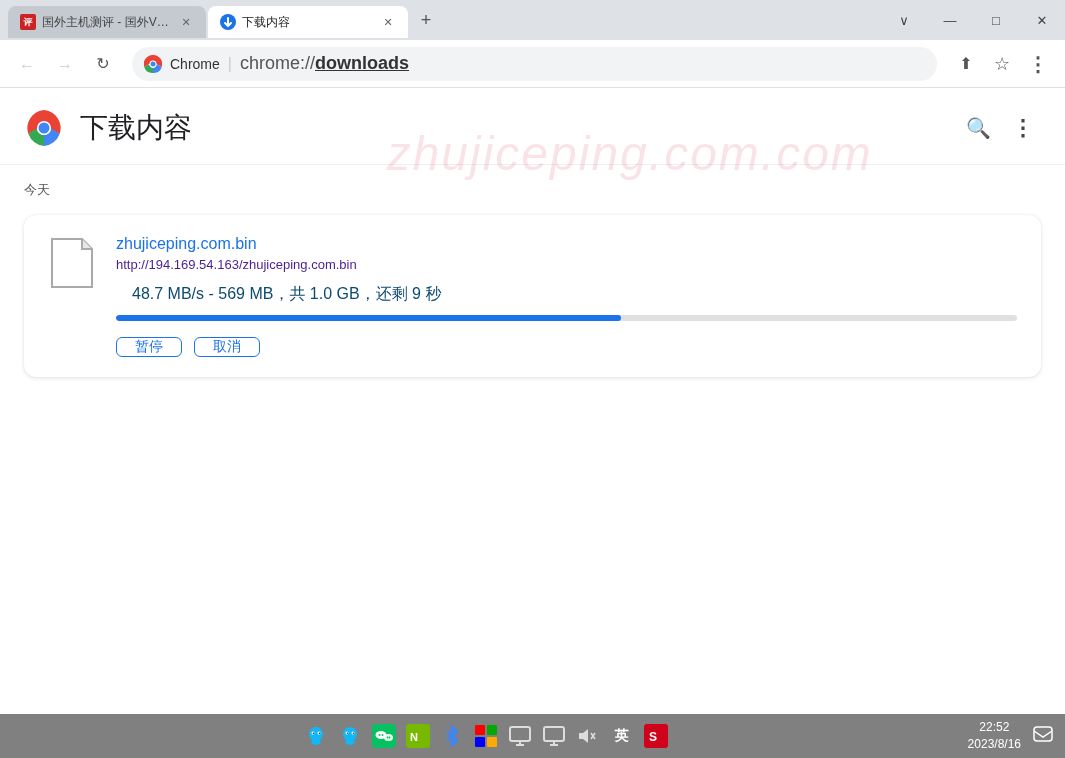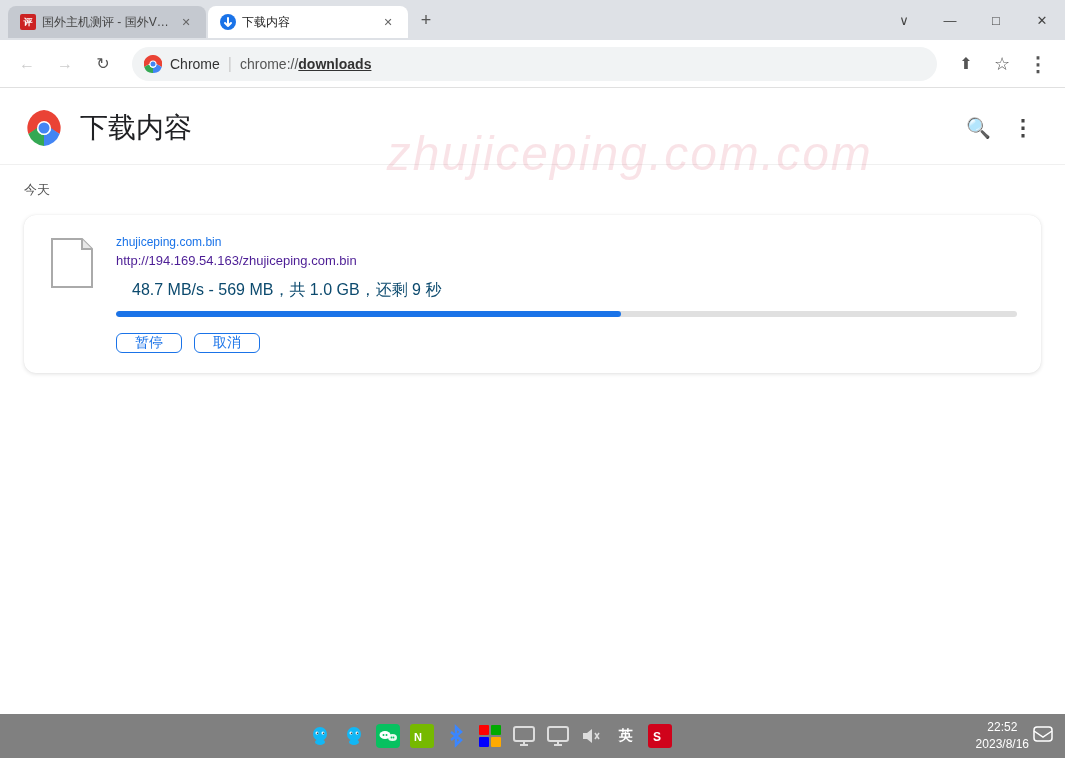--- a/index.html
+++ b/index.html
@@ -248,21 +248,21 @@
       width: 48px; height: 56px;
       flex-shrink: 0;
       display: flex; align-items: center; justify-content: center;
     }
 
     .dl-info {
       flex: 1;
     }
 
     .dl-filename {
-      font-size: 12px;
+      font-size: 16px;
       color: #1a73e8;
       font-weight: 500;
       cursor: pointer;
       text-decoration: none;
       display: block;
       margin-bottom: 4px;
     }
 
     .dl-url {
       font-size: 13px;
@@ -331,21 +331,21 @@
       width: 28px; height: 28px;
       border-radius: 4px;
       display: flex; align-items: center; justify-content: center;
       font-size: 18px;
       cursor: pointer;
     }
 
     .taskbar-right {
       display: flex;
       align-items: center;
-      gap: 0;
+      gap: 8px;
       margin-left: auto;
     }
 
     .taskbar-time {
       color: white;
       font-size: 12px;
       text-align: center;
       line-height: 1.4;
     }
 
@@ -406,21 +406,21 @@
         <circle cx="9" cy="9" r="9" fill="white"></circle>
         <path d="M9 0 A9 9 0 0 1 17.8 12 L12.5 9 A4 4 0 0 0 5.5 9 L0.2 12 A9 9 0 0 1 9 0Z" fill="#ea4335"></path>
         <path d="M0.2 12 A9 9 0 0 0 9 18 L9 13 A4 4 0 0 1 5.5 9 Z" fill="#34a853"></path>
         <path d="M17.8 12 A9 9 0 0 1 9 18 L9 13 A4 4 0 0 0 12.5 9 Z" fill="#4285f4"></path>
         <circle cx="9" cy="9" r="3.5" fill="white"></circle>
         <circle cx="9" cy="9" r="2.5" fill="#4285f4"></circle>
       </svg>
     </div>
     <span class="address-text-highlight">Chrome</span>
     <span class="address-divider">|</span>
-    <span style="font-size:14px;color:#333;">
+    <span style="font-size:18px;color:#333;">
       <span style="color:#555;">chrome://</span><span style="font-weight:700;color:#333;text-decoration:underline;">downloads</span>
     </span>
   </div>
 
   <div class="nav-right">
     <div class="nav-btn">
       <span style="font-size:16px;">⬆</span>
     </div>
     <div class="nav-btn">
       <span style="font-size:18px;">☆</span>

